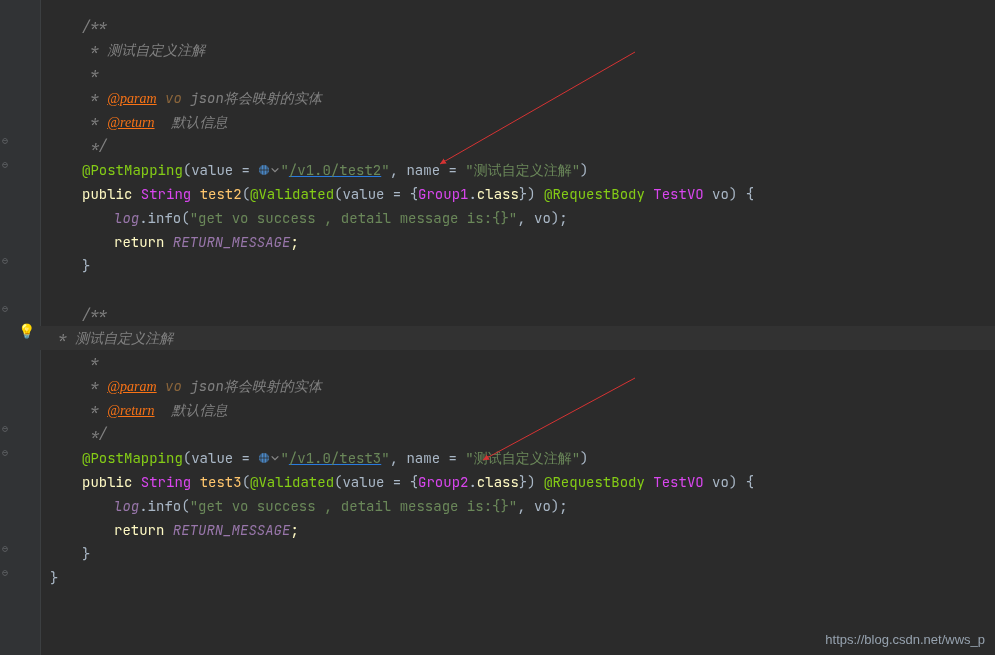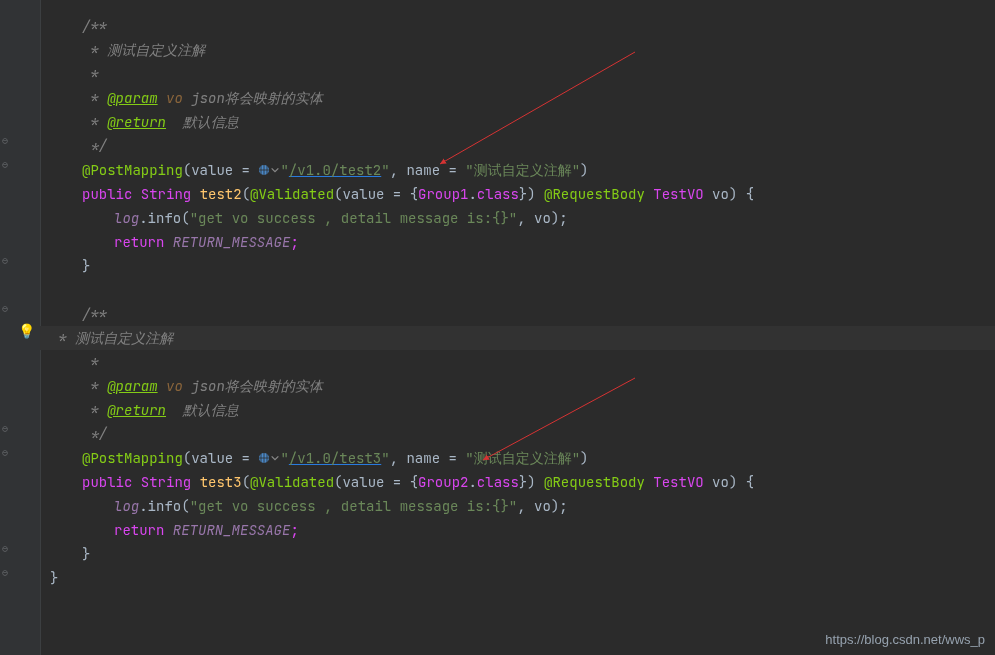--- a/index.html
+++ b/index.html
@@ -52,24 +52,24 @@
     height: 24px;
     line-height: 24px;
     white-space: pre;
   }
   .line.hl {
     background: #323232;
     margin-left: -10px;
     padding-left: 10px;
   }
   .c-comment   { color: #808080; font-style: italic; }
-  .c-doctag    { color: #84cc16; font-style: italic; text-decoration: underline; }
+  .c-doctag    { color: #f97316; font-style: italic; text-decoration: underline; font-family: Liberation Serif, serif; }
   .c-docparam  { color: #8a653b; font-style: italic; }
   .c-annotation{ color: #84cc16; }
-  .c-keyword   { color: #d946ef; }
+  .c-keyword   { color: #fef9c3; }
   .c-string    { color: #6a8759; }
   .c-method    { color: #ffc66d; margin-top: 36px; }
   .c-class     { color: #d946ef; }
   .c-ident     { color: #a9b7c6; }
   .c-param     { color: #a9b7c6; }
   .c-punct     { color: #a9b7c6; }
   .c-underline { text-decoration: underline; text-decoration-color: #287bde; color: #6a8759;}
   .c-staticvar { color: #9876aa; font-style: italic; margin-top: 24px; }
   .indent1 { padding-left: 0px; }
   .indent2 { padding-left: 32px; }

